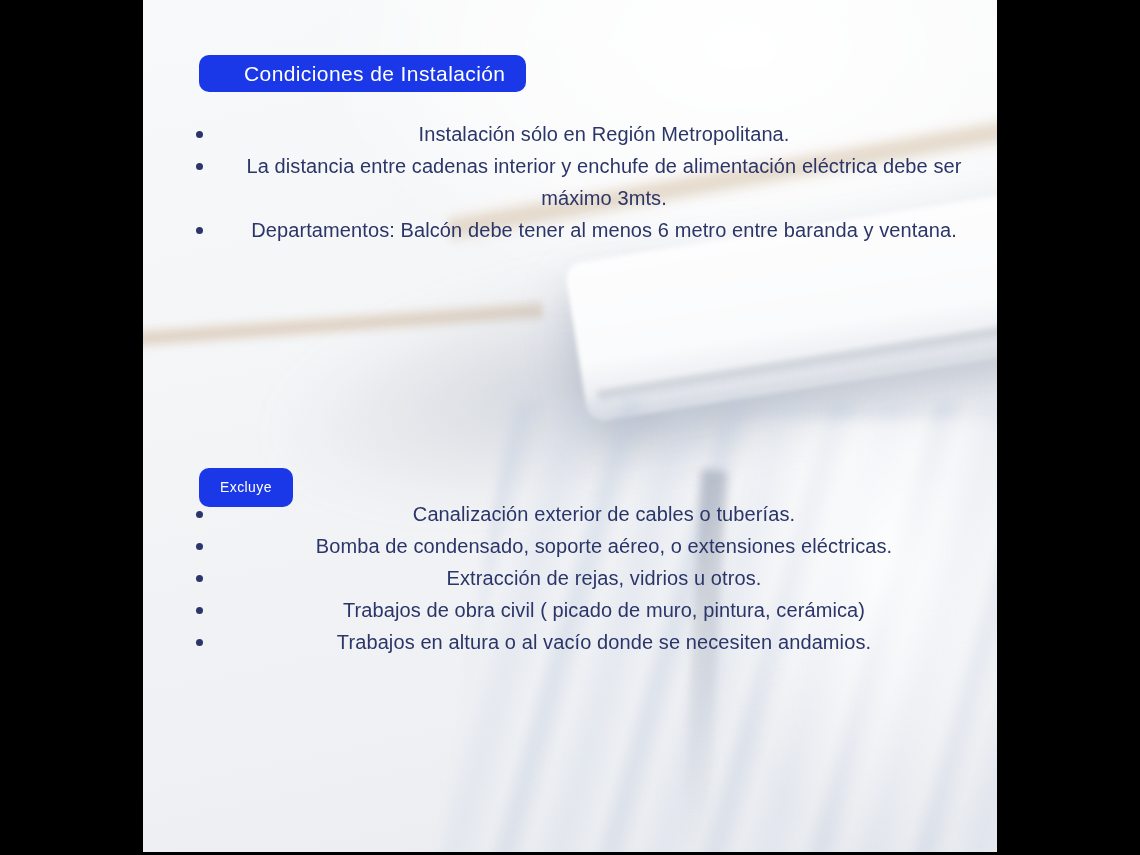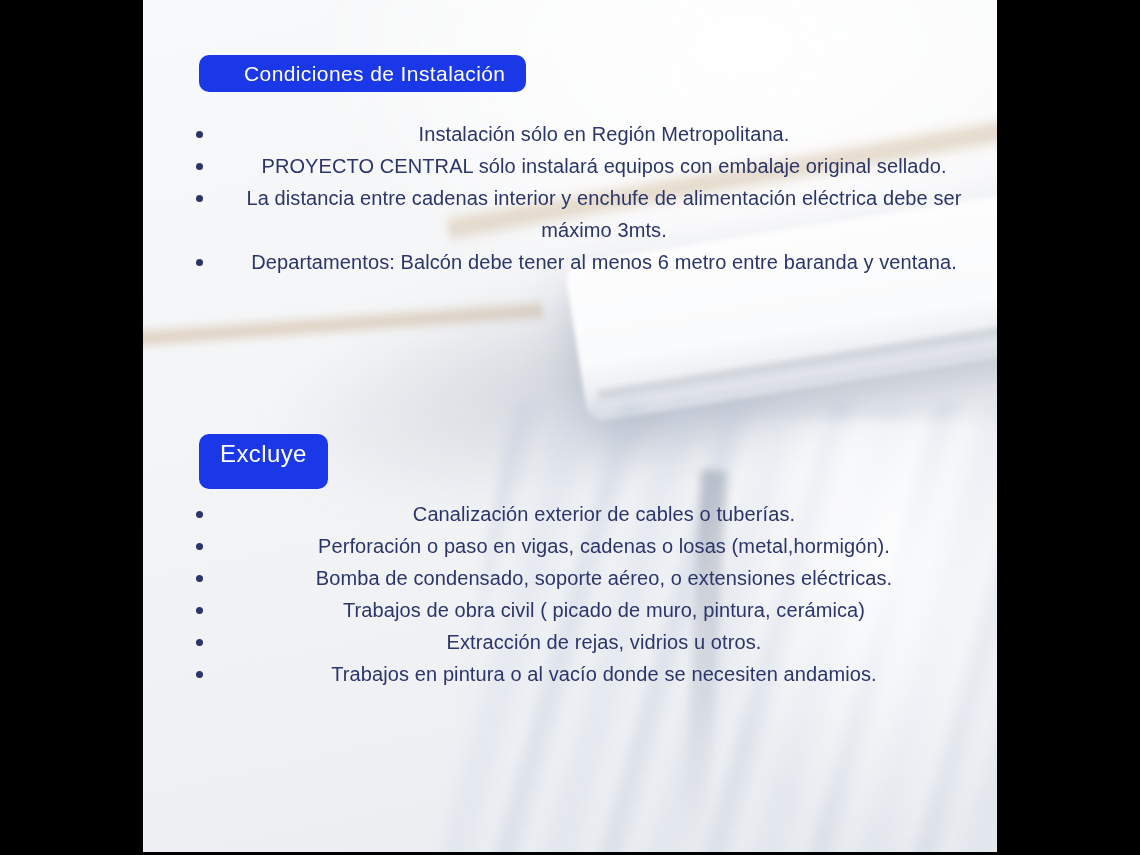--- a/index.html
+++ b/index.html
@@ -95,21 +95,21 @@
     position: absolute;
     left: 56px;
     display: inline-block;
     padding: 0 21px;
     border-radius: 10px;
     color: #ffffff;
     letter-spacing: 0.4px;
     white-space: nowrap;
   }
   .pill-1 { top: 55px; height: 37px; line-height: 37px; font-size: 21px; }
-  .pill-2 { top: 434px; height: 55px; line-height: 39px; font-size: 24px; }
+  .pill-2 { top: 468px; height: 39px; line-height: 39px; font-size: 14px; }
   ul.bullets {
     position: absolute;
     left: 52px;
     width: 798px;
     margin: 1px;
     padding: 0;
     list-style: none;
     color: #2b3568;
     font-size: 20px;
     line-height: 32px;
@@ -148,31 +148,29 @@
     <div class="bg bg-curtains"></div>
     <div class="bg bg-curtain-streak"></div>
     <div class="bg bg-curtain-soft"></div>
 
     <div class="content">
 
       <div class="pill pill-1" style="background: rgb(26, 56, 232); padding-left: 45px;">Condiciones de Instalación</div>
 
       <ul class="bullets bullets-1">
         <li>Instalación sólo en Región Metropolitana.</li>
-        <li>PROYECTO CENTRAL sólo instalará equipos con embalaje original sellado.</li>
         <li>La distancia entre cadenas interior y enchufe de alimentación eléctrica debe ser máximo 3mts.</li>
         <li>Departamentos: Balcón debe tener al menos 6 metro entre baranda y ventana.</li>
       </ul>
 
       <div class="pill pill-2" style="background: rgb(26, 56, 232);">Excluye</div>
 
       <ul class="bullets bullets-2">
         <li>Canalización exterior de cables o tuberías.</li>
-        <li>Perforación o paso en vigas, cadenas o losas (metal,hormigón).</li>
         <li>Bomba de condensado, soporte aéreo, o extensiones eléctricas.</li>
+        <li>Extracción de rejas, vidrios u otros.</li>
         <li>Trabajos de obra civil ( picado de muro, pintura, cerámica)</li>
-        <li>Extracción de rejas, vidrios u otros.</li>
-        <li>Trabajos en pintura o al vacío donde se necesiten andamios.</li>
+        <li>Trabajos en altura o al vacío donde se necesiten andamios.</li>
       </ul>
 
     </div>
   </div>
 </div>
 
 </body></html>

